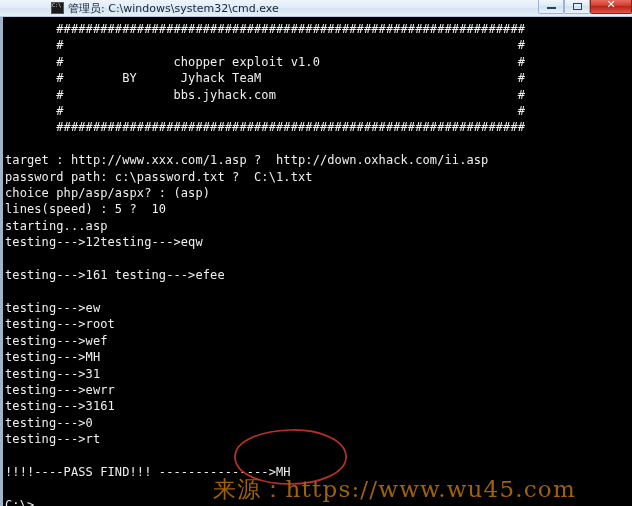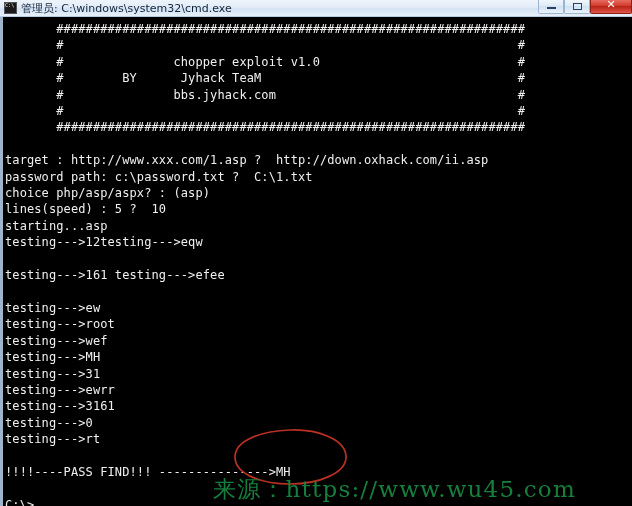--- a/index.html
+++ b/index.html
@@ -25,20 +25,21 @@
   #titlebar {
     position: absolute;
     left: 0; top: 0;
     width: 632px;
     height: 17px;
     background: linear-gradient(to bottom, #eef4fb 0%, #e2ecf7 45%, #d4e3f3 55%, #e6eff9 100%);
     border-bottom: 1px solid #b6cbe0;
     display: flex;
     align-items: center;
     box-sizing: border-box;
+    padding-left: 47px;
   }
   #titlebar-icon {
     width: 13px;
     height: 12px;
     margin-left: 4px;
     margin-right: 4px;
     background: #1a1a1a;
     border: 1px solid #555;
     box-sizing: border-box;
     position: relative;
@@ -146,21 +147,21 @@
     pointer-events: none;
   }
 
   
   #watermark {
     position: absolute;
     left: 213px;
     top: 474px;
     font-family: "DejaVu Serif", serif;
     font-size: 23px;
-    color: #15803d;
+    color: #a16207;
     white-space: nowrap;
     letter-spacing: 1.2px;
   }
 </style>
 </head>
 <body>
 
 <div id="window">
 
   <div id="titlebar">

